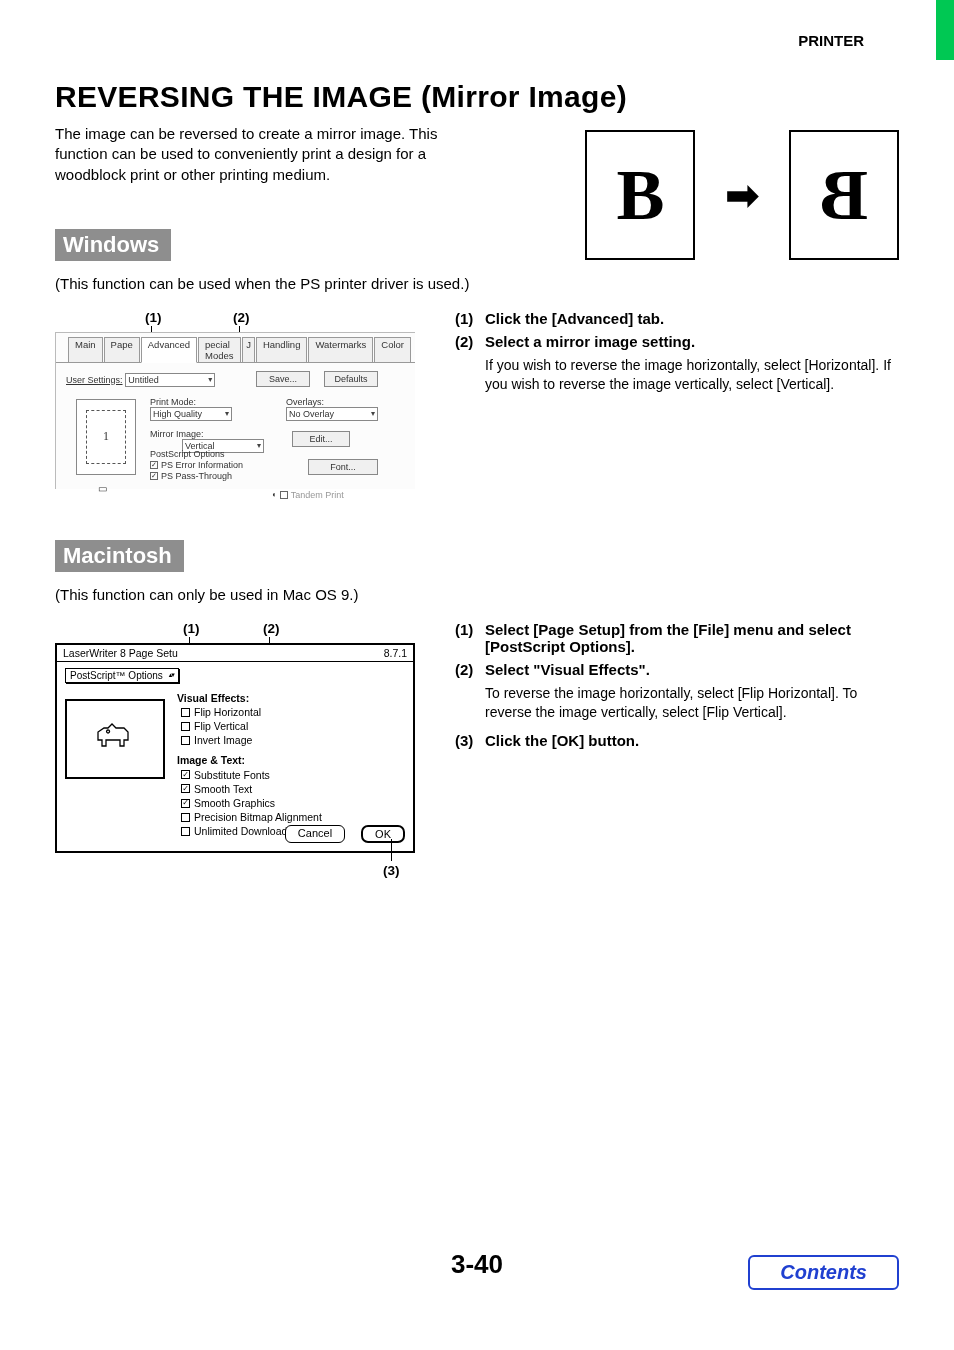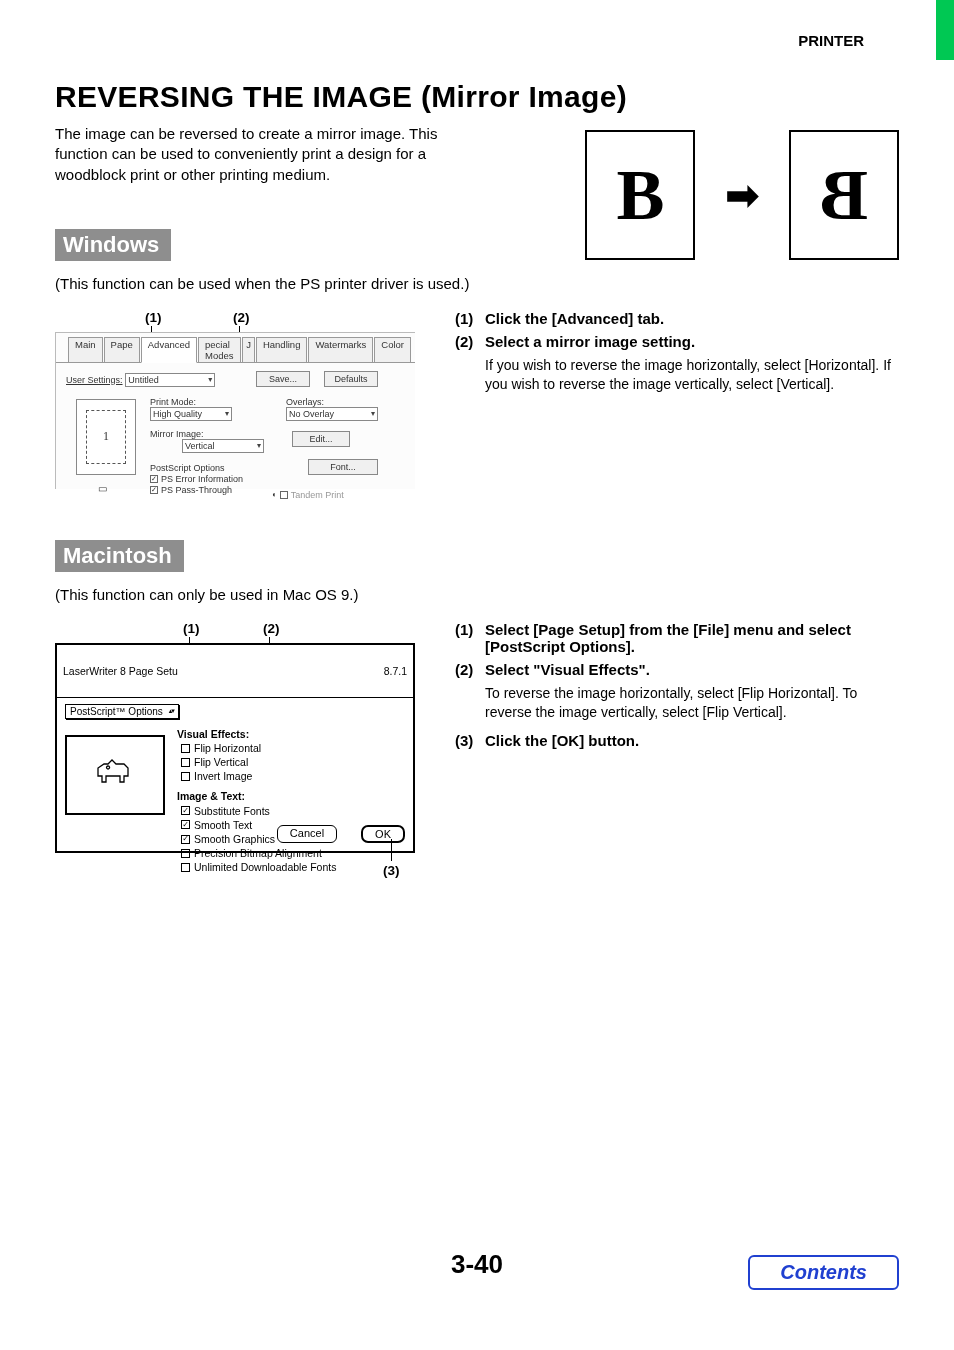--- a/index.html
+++ b/index.html
@@ -157,21 +157,21 @@
   .instr-sub { font-size: 14px; margin-left: 30px; line-height: 1.35; font-weight: normal; margin-bottom: 10px; }
   
   .mac-dialog {
     border: 2px solid #000;
     font-family: "Chicago", Geneva, sans-serif;
     font-size: 11px;
     position: relative;
     height: 210px;
     background: #fff;
   }
-  .mac-title { border-bottom: 1px solid #000; padding: 20px 6px; display: flex; justify-content: space-between; font-size: 10.5px; }
+  .mac-title { border-bottom: 1px solid #000; padding: 2px 6px; display: flex; justify-content: space-between; font-size: 10.5px; }
   .mac-select {
     margin: 6px 0 0 8px;
     display: inline-flex;
     align-items: center;
     border: 1px solid #000;
     padding: 1px 4px;
     font-size: 10px;
     gap: 6px;
     box-shadow: 1px 1px 0 #000;
   }
@@ -183,21 +183,21 @@
     display: flex;
     align-items: center;
     justify-content: center;
     margin-top: 10px;
   }
   .mac-preview .dog { font-size: 28px; }
   .mac-checks { font-size: 10.5px; line-height: 1.35; }
   .mac-checks .grp { font-weight: bold; margin-top: 2px; }
   .mac-chk { display: flex; align-items: center; gap: 4px; margin-left: 4px; }
   .mac-chk .box { width: 9px; height: 9px; border: 1px solid #000; display: inline-flex; align-items: center; justify-content: center; font-size: 8px; line-height: 1; }
-  .mac-btnrow { position: absolute; right: 8px; bottom: 8px; display: flex; gap: 24px; }
+  .mac-btnrow { position: absolute; right: 8px; bottom: 8px; display: flex; gap: 16px; }
   .mac-btn { border: 1px solid #000; border-radius: 6px; padding: 1px 12px; font-size: 11px; background: #fff; }
   .mac-btn.primary { border-width: 2px; border-radius: 7px; }
   
   .page-number {
     position: absolute;
     bottom: 70px;
     left: 0; right: 0;
     text-align: center;
     font-size: 26px;
     font-weight: bold;
@@ -270,21 +270,21 @@
           <div class="mini-icon">▭</div>
 
           <div class="below-row" style="top:34px;">
             <div>Print Mode:</div>
             <span class="sel" style="width:82px;">High Quality</span>
           </div>
           <div class="below-row" style="top:66px;">
             <div>Mirror Image:</div>
             <span class="sel" style="width:82px;margin-left:32px;">Vertical</span>
           </div>
-          <div class="below-row" style="top:100px;">
+          <div class="below-row" style="top:86px;">
             <div style="font-size:9px;">PostScript Options</div>
             <div class="chk">
                 <span class="box">✓</span>
                 <span>PS Error Information</span>
               </div>
             <div class="chk">
                 <span class="box">✓</span>
                 <span>PS Pass-Through</span>
               </div>
           </div>

